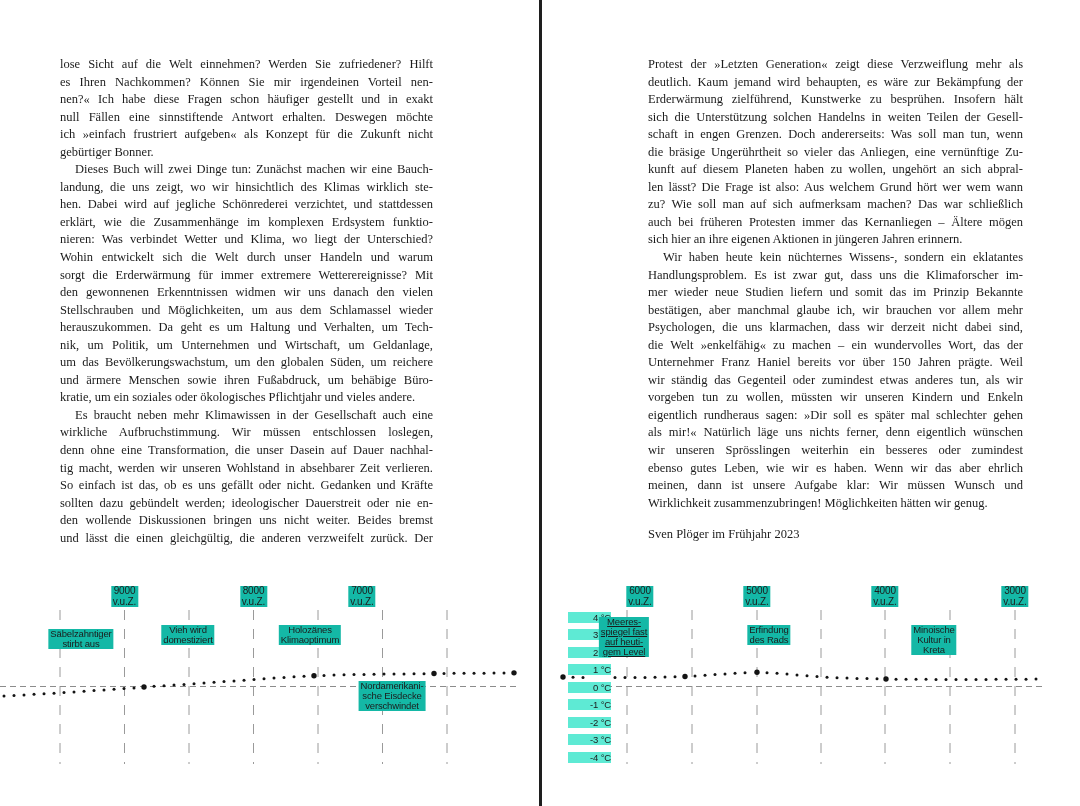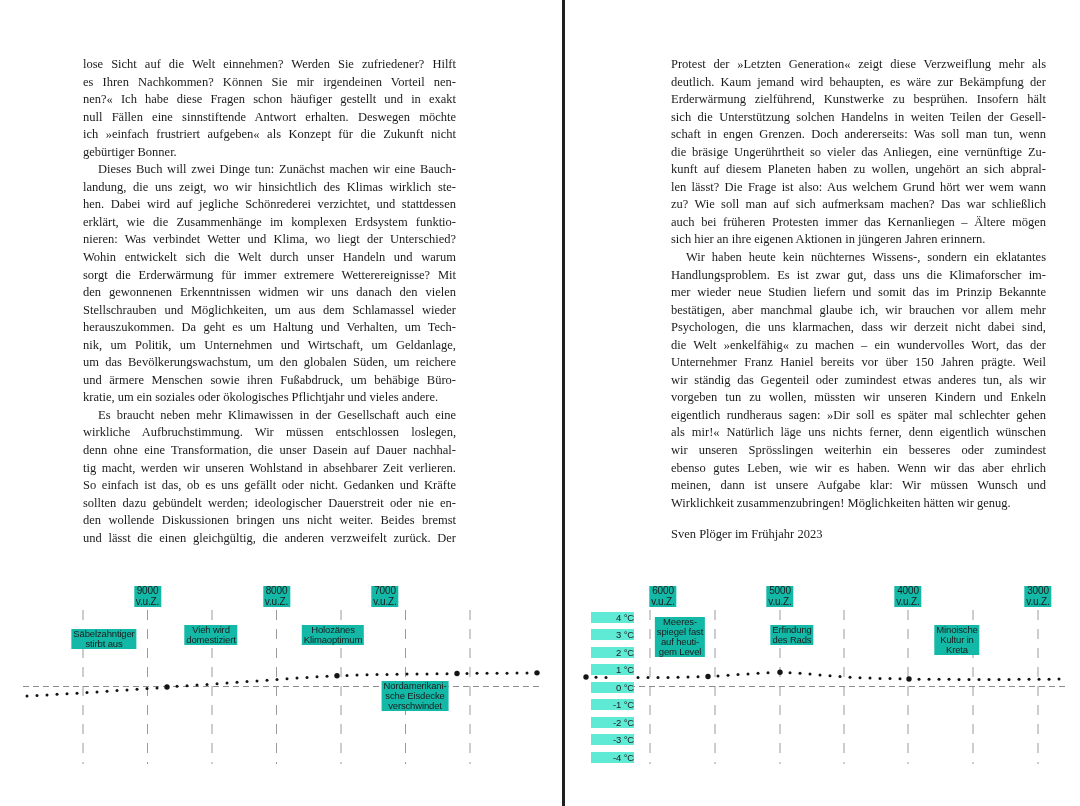--- a/index.html
+++ b/index.html
@@ -1,17 +1,17 @@
 <!DOCTYPE html>
 <html><head>
 <meta charset="utf-8">
 <style>
   html,body{margin:0;padding:0;background:#ffffff;}
   .spread{position:relative;width:1044px;height:806px;background:#ffffff;overflow:hidden;
-          font-family:"Liberation Serif", serif;color:#1b1b1b;margin-left:23px;}
+          font-family:"Liberation Serif", serif;color:#1b1b1b;}
   .divider{position:absolute;top:0;height:806px;width:3.5px;background:#1e1e1e;}
   .textblock{position:absolute;top:56px;font-size:12.5px;line-height:17.55px;}
   #left-text{left:60px;width:373px;}
   #right-text{left:648px;width:375px;}
   .tline{height:17.55px;text-align:justify;text-align-last:justify;overflow:hidden;}
   .tline.endline{text-align-last:left;}
   .tline.plain{text-align:left;text-align-last:left;}
   .tline.indent{text-indent:15px;}
 
   
@@ -155,21 +155,21 @@
       </div>
       <div class="chart-label event-label" style="left: 310px; top: 625px;">
         <div>Holozänes</div>
         <div>Klimaoptimum</div>
       </div>
       <div class="chart-label event-label" style="left: 392px; top: 681px;">
         <div>Nordamerikani-</div>
         <div>sche Eisdecke</div>
         <div>verschwindet</div>
       </div>
-      <div class="chart-label event-label" style="left: 657px; top: 617px;">
+      <div class="chart-label event-label" style="left: 624px; top: 617px; text-decoration: underline;">
         <div>Meeres-</div>
         <div>spiegel fast</div>
         <div>auf heuti-</div>
         <div>gem Level</div>
       </div>
       <div class="chart-label event-label" style="left: 769px; top: 625px;">
         <div>Erfindung</div>
         <div>des Rads</div>
       </div>
       <div class="chart-label event-label" style="left: 934px; top: 625px;">

